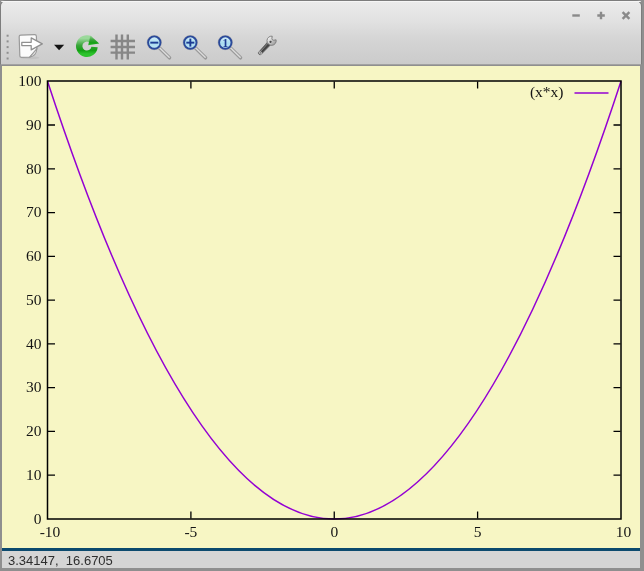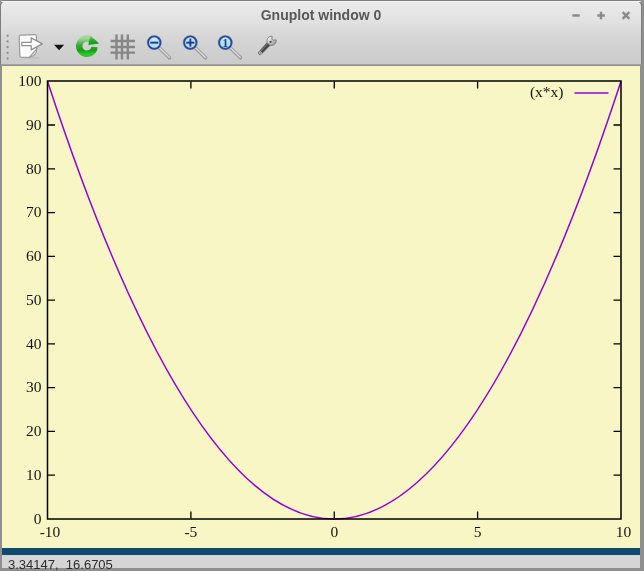--- a/index.html
+++ b/index.html
@@ -1,24 +1,23 @@
 <!DOCTYPE html>
 <html><head><meta charset="utf-8"><style>
 html,body{margin:0;padding:0;}
 body{position:relative;width:644px;height:571px;overflow:hidden;background:#8f8f8f;font-family:"Liberation Sans",sans-serif;}
 #hdr{position:absolute;left:0;top:0;width:642px;height:65px;border:1px solid #7d7d7d;border-bottom:1px solid #a2a2a2;border-radius:6px 6px 0 0;background:linear-gradient(180deg,#ebebeb 0%,#e2e2e2 30%,#d5d5d5 60%,#cbcbcb 100%);box-sizing:border-box;}
 #hdr:before{content:"";position:absolute;left:0;top:0;right:0;height:1px;background:#f6f6f6;border-radius:6px 6px 0 0;}
 #title{position:absolute;left:0;right:0;top:6px;text-align:center;font-size:14px;font-weight:bold;color:#585858;}
 #plot{position:absolute;left:2px;top:66px;width:638px;height:482px;background:#f7f6c4;}
-#status{position:absolute;left:2px;top:548px;width:638px;height:20px;background:#d5d5d5;border-top:7px solid #0c4a6e;box-sizing:border-box;}
+#status{position:absolute;left:2px;top:548px;width:638px;height:20px;background:#d5d5d5;border-top:3px solid #0c4a6e;box-sizing:border-box;}
 #status span{position:absolute;left:6px;top:2px;font-size:13px;color:#2e2e2e;}
 </style></head>
 <body>
 <div id="hdr">
-<div id="title">Gnuplot window 0</div>
 <svg id="winbtn" style="position:absolute;left:560px;top:0;" width="80" height="28" viewBox="0 0 80 28">
 <g stroke="#8a8a8a" stroke-width="2.4" fill="none">
 <path d="M11.3 14.5 H18.8"></path>
 <path d="M36.3 14.5 H43.8 M40 10.8 V18.2"></path>
 <path d="M61.6 11.1 l6.8 6.8 M68.4 11.1 l-6.8 6.8"></path>
 </g>
 </svg>
 <svg id="tools" style="position:absolute;left:0;top:28px;" width="290" height="38" viewBox="0 0 290 38">
 
 <g fill="#8f8f8f">

